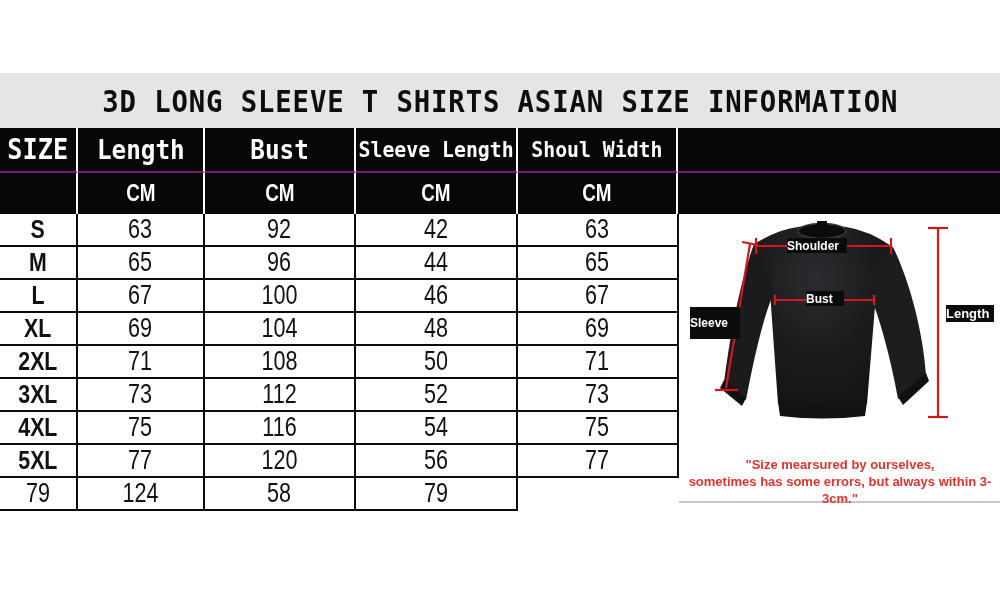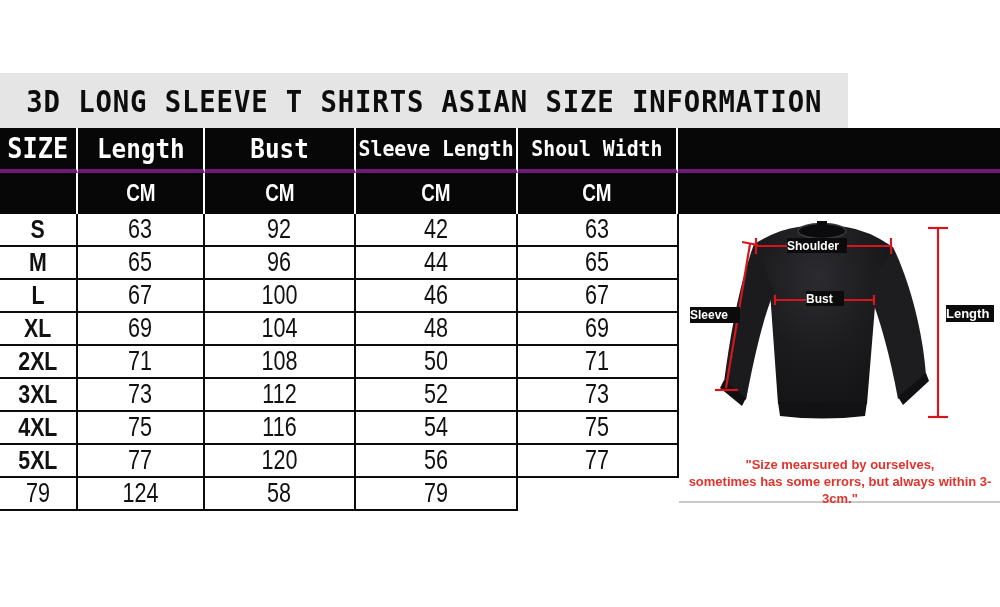--- a/index.html
+++ b/index.html
@@ -1,31 +1,31 @@
 <!DOCTYPE html>
 <html><head>
 <meta charset="utf-8">
 <style>
   html,body{margin:0;padding:0;background:#fff;}
   #page{position:relative;width:1000px;height:607px;background:#ffffff;overflow:hidden;
         font-family:"Liberation Sans",sans-serif;}
 
   
-  .title-band{position:absolute;left:0;top:73px;width:848px;height:55px;background:#e5e5e5;
+  .title-band{position:absolute;left:0;top:73px;width:1000px;height:55px;background:#e5e5e5;
               display:flex;align-items:center;justify-content:center;}
   .title-band .t{font-family:"DejaVu Sans Mono",monospace;font-weight:bold;font-size:31px;
                  color:#0d0d0d;transform:scaleX(.88);white-space:nowrap;letter-spacing:1px;}
 
   
   .thead{position:absolute;left:0;top:128px;width:1000px;height:86px;background:#070707;
          display:grid;grid-template-columns:78px 127px 151px 162px 160px 1fr;
          grid-template-rows:45px 1fr;}
   .thead .hc{display:flex;align-items:center;justify-content:center;color:#fff;
              border-right:2px solid #fff;box-sizing:border-box;overflow:hidden;}
-  .thead .r1{border-bottom:4px solid #701a75;}
+  .thead .r1{border-bottom:2px solid #701a75;}
   .thead .noR{border-right:none;}
   .hmono{font-family:"DejaVu Sans Mono",monospace;font-weight:bold;white-space:nowrap;
          transform:scaleX(.9);}
   .h-size{font-size:28px;}
   .h-big{font-size:27px;}
   .h-small{font-size:22px;}
   .cm{font-family:"Liberation Sans",sans-serif;font-weight:bold;font-size:23px;
       transform:scaleX(.82);white-space:nowrap;}
 
   
@@ -39,21 +39,21 @@
 
   
   .bottom-rule{position:absolute;left:679px;top:501px;width:321px;height:2px;background:#c9c9c9;}
 
   
   .illus{position:absolute;left:680px;top:214px;width:320px;height:236px;}
   .tagbox{position:absolute;background:#0b0b0b;color:#fff;font-weight:bold;
           display:flex;align-items:center;justify-content:flex-start;white-space:nowrap;}
   .tag-shoulder{left:787px;top:238px;width:60px;height:15px;font-size:12px;}
   .tag-bust{left:806px;top:291px;width:38px;height:15px;font-size:12px;}
-  .tag-sleeve{left:690px;top:307px;width:50px;height:16px;font-size:12px;}
+  .tag-sleeve{left:690px;top:307px;width:50px;height:32px;font-size:12px;}
   .tag-length{left:946px;top:305px;width:48px;height:17px;font-size:13px;}
 
   .note{position:absolute;left:680px;top:456px;width:320px;text-align:center;
         color:#e0332c;font-weight:bold;font-size:13px;line-height:17px;}
 </style>
 </head>
 <body>
 
 <div id="page">
 

